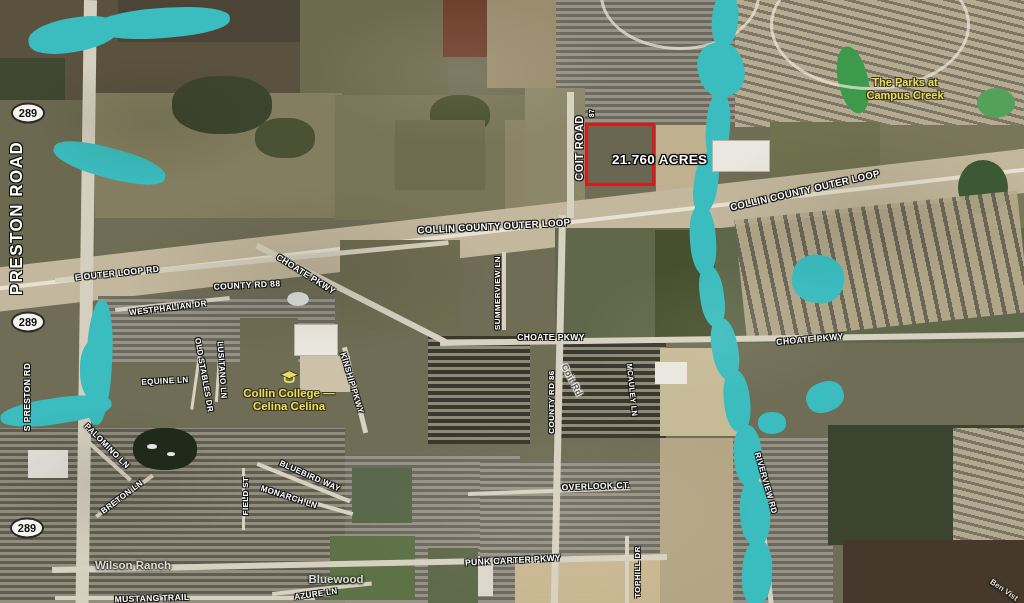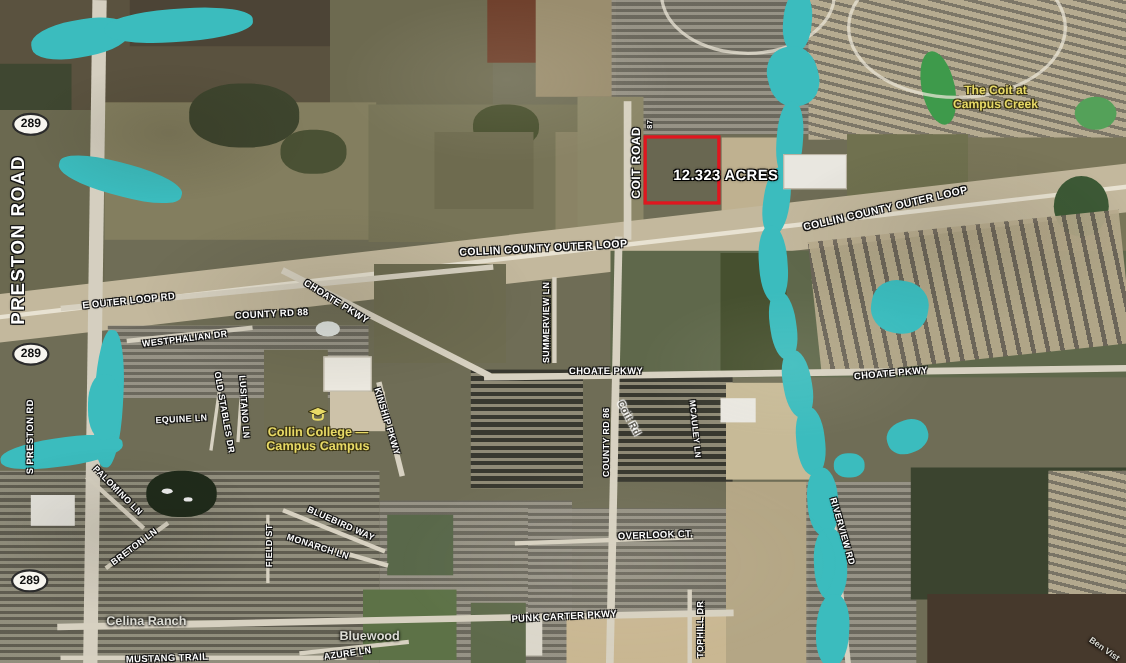--- a/index.html
+++ b/index.html
@@ -160,21 +160,21 @@
     <div class="p creek" style="left:792px;top:255px;width:52px;height:48px;background:#3bbcbe;transform:rotate(10deg)"></div>
     <div class="p creek" style="left:806px;top:382px;width:38px;height:30px;background:#3bbcbe;transform:rotate(-20deg)"></div>
     <div class="p creek" style="left:758px;top:412px;width:28px;height:22px;background:#3bbcbe"></div>
   </div>
 
   <div class="p" style="left:712px;top:140px;width:58px;height:32px;background:#e9e7e0;border:1px solid #b9b2a2"></div>
 
   <div class="p mottle"></div>
 
   <div id="parcel" style="left: 585px; top: 123px; width: 70px; height: 63px; border-color: rgb(224, 22, 31);"></div>
-  <div id="acres" style="left: 612px; top: 159px;">12.323 ACRES</div>
+  <div id="acres" style="left: 612px; top: 159px;">21.760 ACRES</div>
 
   <div id="labels">
       <div class="rl" style="font-size: 17px; letter-spacing: 1.5px; left: 17px; top: 218px; --r: -90deg;">PRESTON ROAD</div>
       <div class="rl" style="font-size: 8.5px; left: 27px; top: 397px; --r: -90deg;">S PRESTON RD</div>
       <div class="rl" style="font-size: 11px; left: 579px; top: 148px; --r: -90deg;">COIT ROAD</div>
       <div class="rl" style="font-size: 6.5px; left: 591px; top: 113px; --r: -90deg;">87</div>
       <div class="rl" style="font-size: 9.5px; left: 494px; top: 226px; --r: -3deg;">COLLIN COUNTY OUTER LOOP</div>
       <div class="rl" style="font-size: 9.5px; left: 805px; top: 190px; --r: -13deg;">COLLIN COUNTY OUTER LOOP</div>
       <div class="rl" style="font-size: 8.5px; left: 117px; top: 273px; --r: -6deg;">E OUTER LOOP RD</div>
       <div class="rl" style="font-size: 8.5px; left: 247px; top: 285px; --r: -3deg;">COUNTY RD 88</div>
@@ -194,32 +194,32 @@
       <div class="rl" style="font-size: 8px; left: 122px; top: 497px; --r: -37deg;">BRETON LN</div>
       <div class="rl" style="font-size: 8px; left: 310px; top: 476px; --r: 24deg;">BLUEBIRD WAY</div>
       <div class="rl" style="font-size: 8px; left: 289px; top: 497px; --r: 18deg;">MONARCH LN</div>
       <div class="rl" style="font-size: 8px; left: 245px; top: 496px; --r: -90deg;">FIELD ST</div>
       <div class="rl" style="font-size: 8.5px; left: 596px; top: 486px; --r: -2deg;">OVERLOOK CT.</div>
       <div class="rl" style="font-size: 8.5px; left: 513px; top: 560px; --r: -3deg;">PUNK CARTER PKWY</div>
       <div class="rl" style="font-size: 8px; left: 637px; top: 572px; --r: -90deg;">TOPHILL DR</div>
       <div class="rl" style="font-size: 8px; left: 766px; top: 483px; --r: 74deg;">RIVERVIEW RD</div>
       <div class="rl" style="font-size: 8.5px; left: 152px; top: 598px; --r: -2deg;">MUSTANG TRAIL</div>
       <div class="rl" style="font-size: 8px; left: 316px; top: 594px; --r: -8deg;">AZURE LN</div>
-      <div class="place" style="font-size: 11.5px; left: 133px; top: 565px; --r: 0deg;">Celina Ranch</div>
+      <div class="place" style="font-size: 11.5px; left: 133px; top: 565px; --r: 0deg;">Wilson Ranch</div>
       <div class="place" style="font-size: 11.5px; left: 336px; top: 579px; --r: 0deg;">Bluewood</div>
       <div class="place" style="font-size: 8px; left: 1004px; top: 590px; --r: 35deg;">Ben Vist</div>
       <div class="poi" style="font-size: 11px; left: 905px; top: 89px; --r: 0deg;">
-        <div>The Coit at</div>
+        <div>The Parks at</div>
         <div>Campus Creek</div>
       </div>
       <div class="poi" style="font-size: 11.5px; left: 289px; top: 392px; --r: 0deg;">
         <div><svg width="18" height="13" viewBox="0 0 18 13">
             <polygon points="9,0 18,4 9,8 0,4" fill="#e8da66" stroke="#3a3415" stroke-width="1"></polygon>
             <path d="M4.5,6.2 v3 a4.5,2.3 0 0 0 9,0 v-3" fill="none" stroke="#e8da66" stroke-width="1.8"></path>
           </svg></div>
         <div>Collin College —</div>
-        <div>Campus Campus</div>
+        <div>Celina Celina</div>
       </div>
       <div class="shield" style="left: 28px; top: 113px; --r: 0deg;">289</div>
       <div class="shield" style="left: 28px; top: 322px; --r: 0deg;">289</div>
       <div class="shield" style="left: 27px; top: 528px; --r: 0deg;">289</div>
     </div>
 </div>
 
 </body></html>

